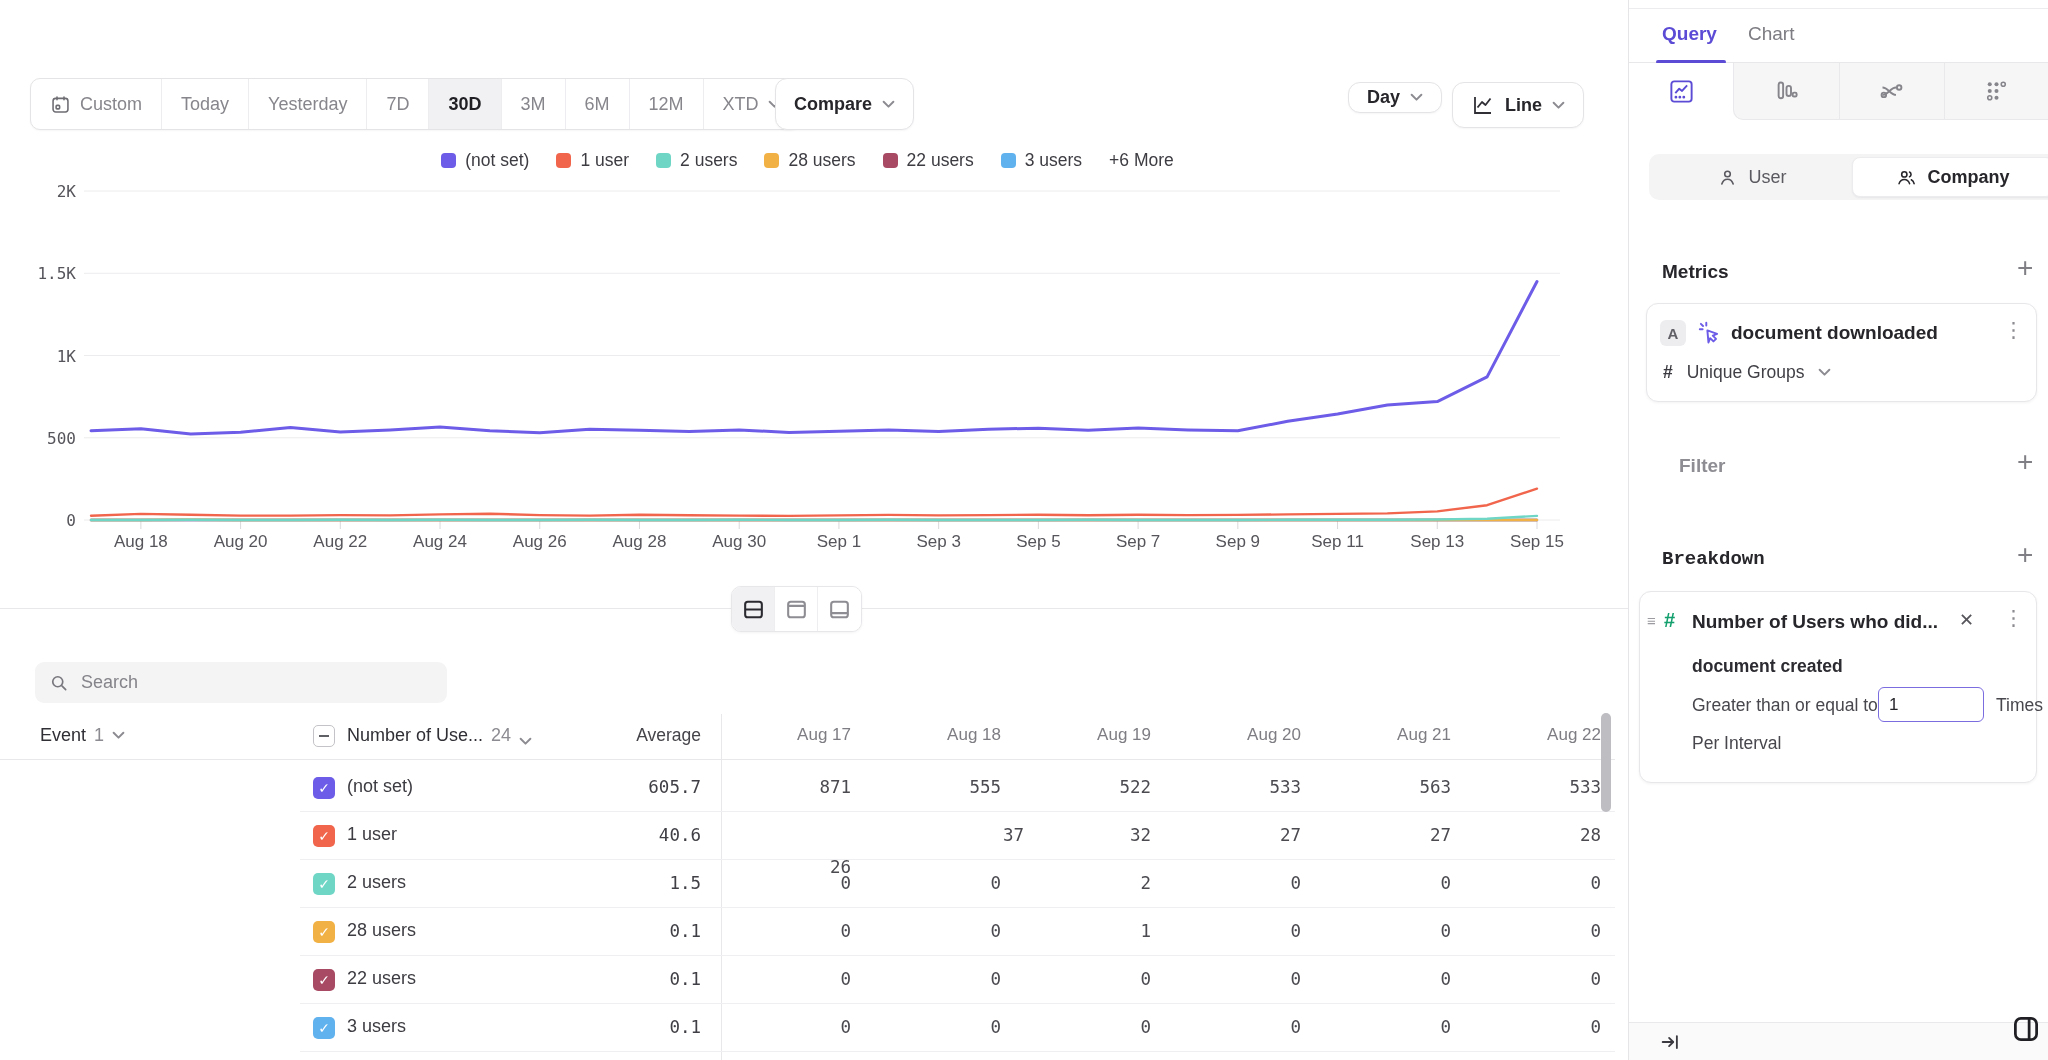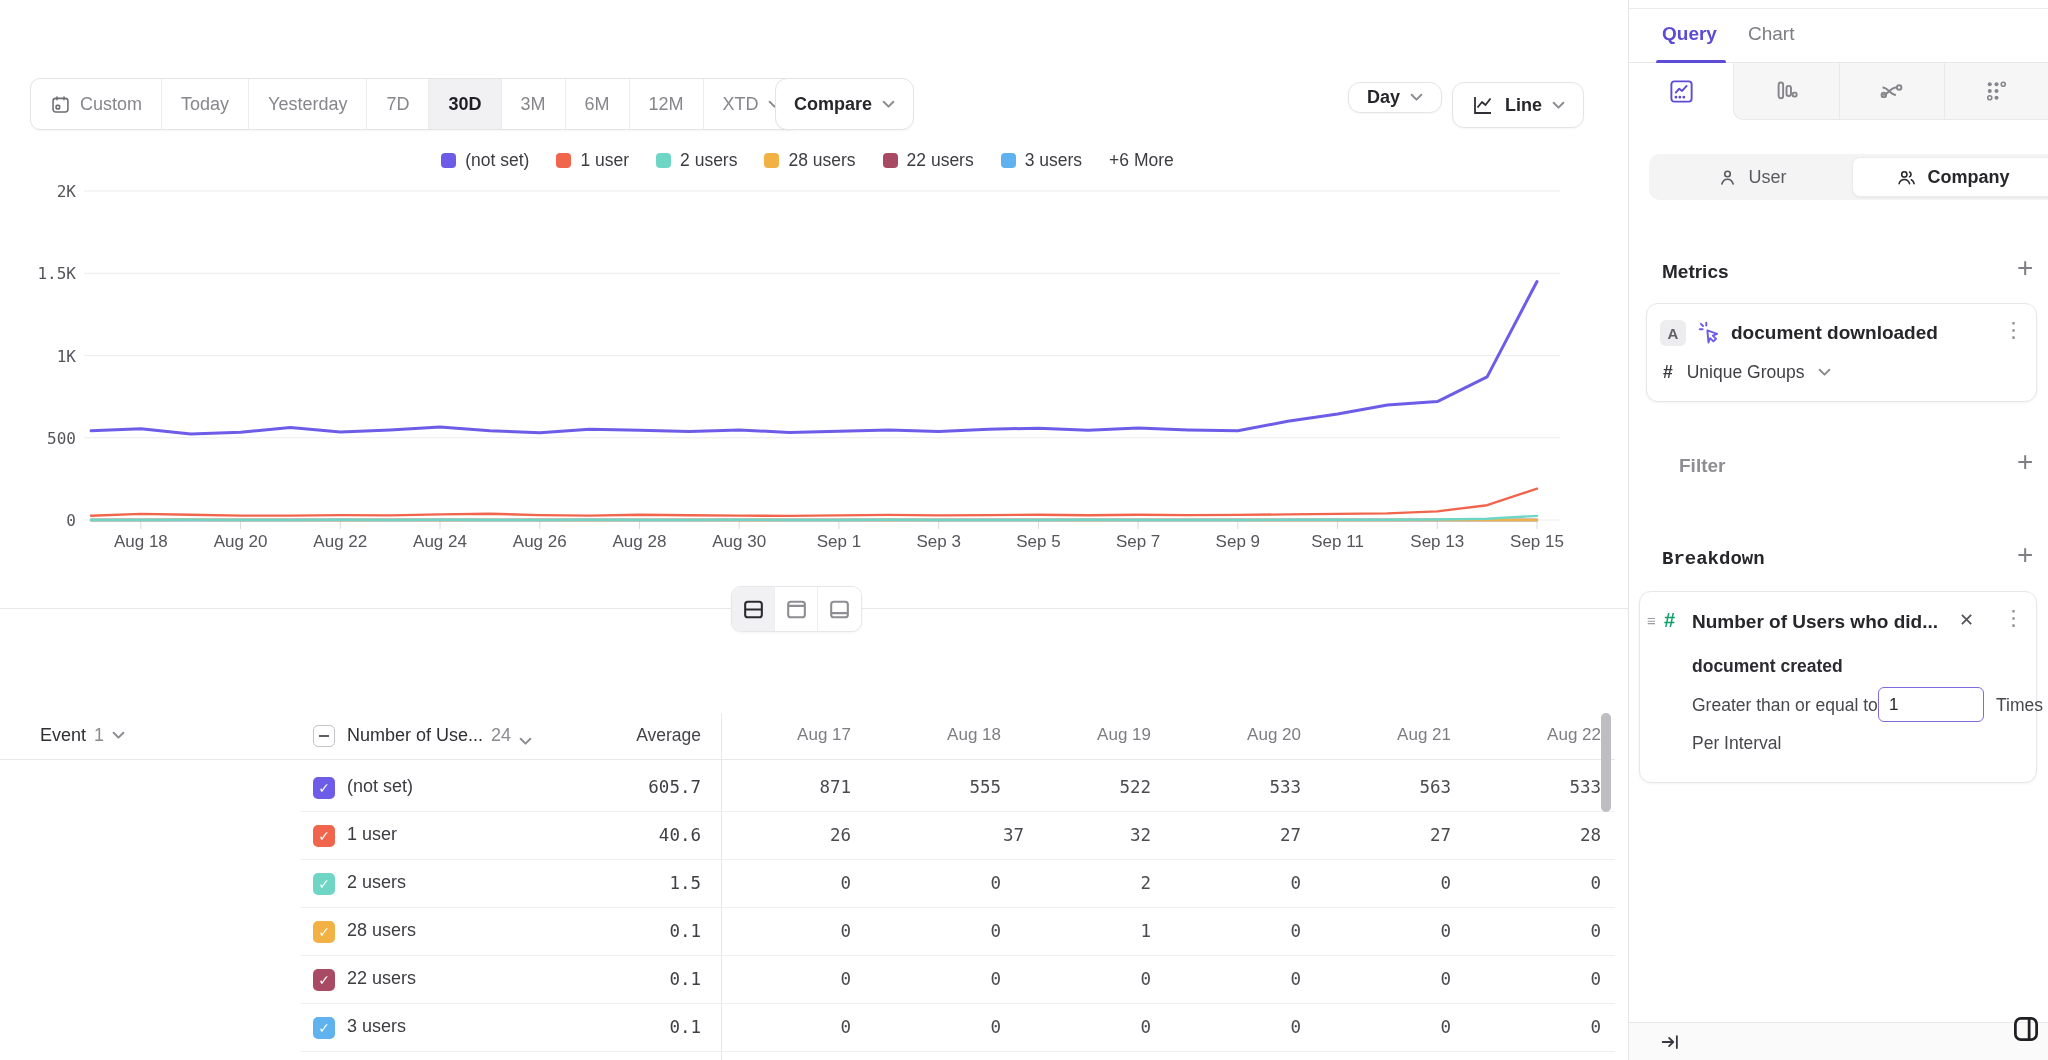--- a/index.html
+++ b/index.html
@@ -324,20 +324,27 @@
         </svg>
     </div>
     <div class="lt-btn">
       <svg viewBox="0 0 24 24" fill="none" stroke="currentColor" stroke-width="2">
           <rect x="4" y="4.5" width="16" height="15" rx="2.5"></rect>
           <path d="M4 15.5h16"></path>
         </svg>
     </div>
   </div>
 
+  <div id="search-box">
+    <svg viewBox="0 0 24 24" fill="none" stroke="currentColor" stroke-width="2">
+        <circle cx="10.5" cy="10.5" r="6"></circle>
+        <path d="M15.5 15.5L20 20" stroke-linecap="round"></path>
+      </svg>
+    <input id="search-input" placeholder="Search" style="">
+  </div>
 
   <div id="thead">
     <div class="h-event">
       <span>Event</span>
       <span class="cnt">1</span>
       <svg class="chev" viewBox="0 0 12 8">
           <path d="M1.5 1.5 L6 6 L10.5 1.5" fill="none" stroke="currentColor" stroke-width="1.8" stroke-linecap="round" stroke-linejoin="round"></path>
         </svg>
     </div>
     <div class="h-cb">
@@ -374,21 +381,21 @@
         <span class="t-val mono" style="left: 1021px;">522</span>
         <span class="t-val mono" style="left: 1171px;">533</span>
         <span class="t-val mono" style="left: 1321px;">563</span>
         <span class="t-val mono" style="left: 1471px;">533</span>
         <div class="t-line"></div>
       </div>
       <div class="t-row" style="top: 52px;">
         <span class="t-cb" style="background: rgb(240, 101, 76);">✓</span>
         <span class="t-label">1 user</span>
         <span class="t-avg mono">40.6</span>
-        <span class="t-val mono" style="left: 721px;">26</span>
+        <span class="t-val mono" style="left: 721px; margin-top: 32px;">26</span>
         <span class="t-val mono" style="left: 894px;">37</span>
         <span class="t-val mono" style="left: 1021px;">32</span>
         <span class="t-val mono" style="left: 1171px;">27</span>
         <span class="t-val mono" style="left: 1321px;">27</span>
         <span class="t-val mono" style="left: 1471px;">28</span>
         <div class="t-line"></div>
       </div>
       <div class="t-row" style="top: 100px;">
         <span class="t-cb" style="background: rgb(111, 214, 198);">✓</span>
         <span class="t-label">2 users</span>

